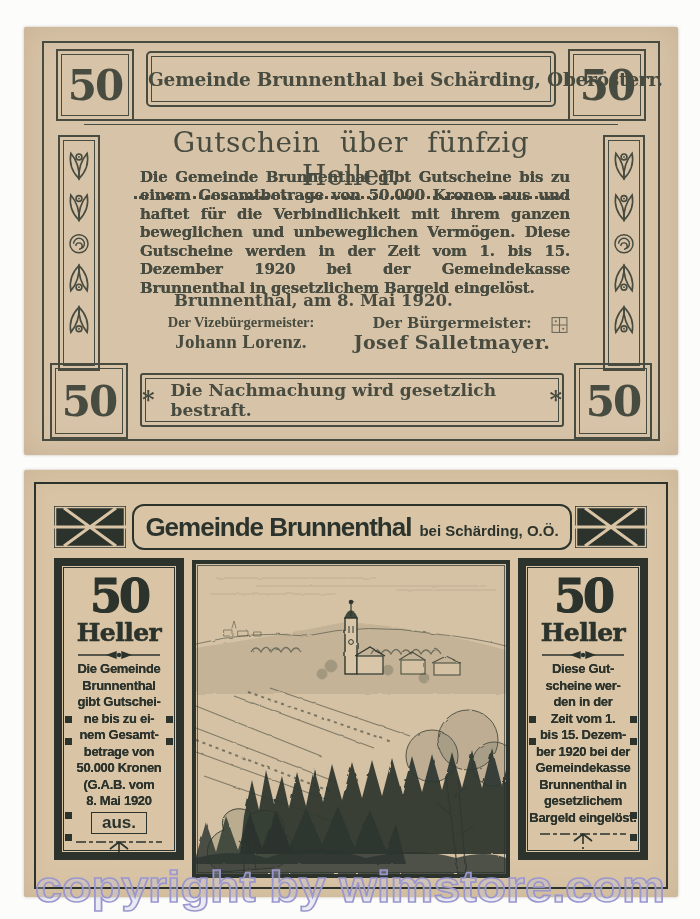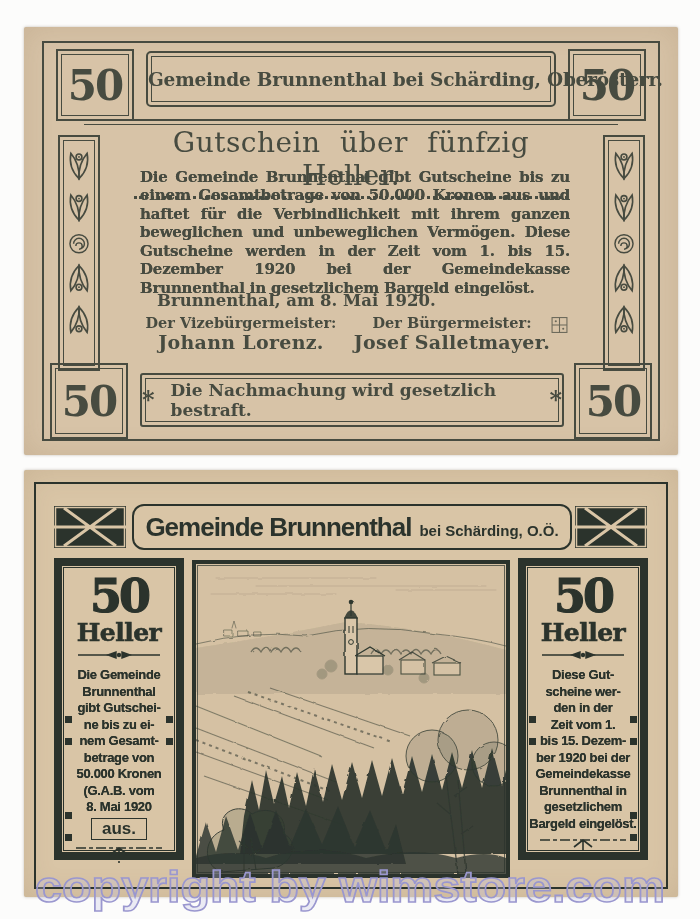--- a/index.html
+++ b/index.html
@@ -30,25 +30,25 @@
   .f-rule{position:absolute;left:60px;right:60px;top:92px;height:6px;
           border-top:2px solid var(--ink1);border-bottom:1px solid var(--ink1);}
   .f-title{position:absolute;left:110px;right:110px;top:99px;text-align:center;
            font-size:28px;font-weight:normal;word-spacing:10px;letter-spacing:.5px;
            padding-bottom:4px;border-bottom:3px dotted var(--ink1);}
   .orn-col{width:42px;height:236px;top:108px;}
   .orn-col.l{left:34px;} .orn-col.r{right:33px;}
   .f-body{position:absolute;left:116px;width:430px;top:141px;font-size:15px;
           font-weight:bold;line-height:1.23;text-align:justify;letter-spacing:-.2px;
           text-shadow:0 0 .4px var(--ink1);}
-  .f-date{position:absolute;left:133px;top:264px;font-size:16.5px;font-weight:bold;}
+  .f-date{position:absolute;left:150px;top:264px;font-size:16.5px;font-weight:bold;}
   .officer{position:absolute;text-align:center;}
   .officer .lbl{font-size:14.5px;font-weight:bold;}
   .officer .nm{font-size:19px;font-weight:bold;letter-spacing:.3px;}
-  .officer.left{left:112px;top:287px;width:210px;}
+  .officer.left{left:112px;top:287px;width:210px;font-family:Liberation Serif, serif;}
   .officer.right{left:318px;top:287px;width:220px;}
   .pmark{position:absolute;left:527px;top:289px;width:17px;height:18px;opacity:.75;}
   .f-warn{left:116px;top:346px;width:424px;height:54px;border-radius:3px;
           display:flex;align-items:center;justify-content:center;gap:16px;}
   .f-warn span{position:relative;font-weight:bold;}
   .f-warn .txt{font-size:17px;}
   .f-warn .star{font-size:24px;line-height:0;}
 
   
   .b-outline{position:absolute;left:10px;right:10px;top:12px;bottom:8px;
@@ -65,21 +65,21 @@
   .panel{position:absolute;top:88px;width:130px;height:302px;border:8px solid var(--ink2);
          background:var(--paper2);}
   .panel.l{left:30px;} .panel.r{right:30px;}
   .panel::after{content:"";position:absolute;inset:1px;border:1px solid var(--ink2);
                 pointer-events:none;}
   .panel .content{position:absolute;inset:0;text-align:center;padding-top:6px;}
   .p50{font-size:46px;font-weight:bold;letter-spacing:-3px;line-height:1.05;
        -webkit-text-stroke:1.2px var(--ink2);}
   .pheller{font-size:25px;font-weight:bold;letter-spacing:-.5px;line-height:1;
            -webkit-text-stroke:.6px var(--ink2);}
-  .p-lines{margin-top:6px;font-family:"Liberation Sans",sans-serif;font-size:13px;
+  .p-lines{margin-top:0;font-family:"Liberation Sans",sans-serif;font-size:13px;
            font-weight:bold;line-height:1.27;letter-spacing:-.3px;white-space:pre-line;
            text-shadow:0 0 .4px var(--ink2);}
   .aus-box{display:inline-block;margin-top:2px;padding:0 10px;border:1px solid var(--ink2);
            font-family:"Liberation Sans",sans-serif;font-size:17px;font-weight:bold;}
   .sq{position:absolute;width:7px;height:7px;background:var(--ink2);}
   .vignette{position:absolute;left:168px;top:90px;width:318px;height:318px;
             border:4px solid var(--ink2);background:#d5c1a3;}
   .vignette::after{content:"";position:absolute;inset:1px;border:1px solid var(--ink2);
                    pointer-events:none;opacity:.7;}
   .vignette svg{position:absolute;inset:0;width:100%;height:100%;}

